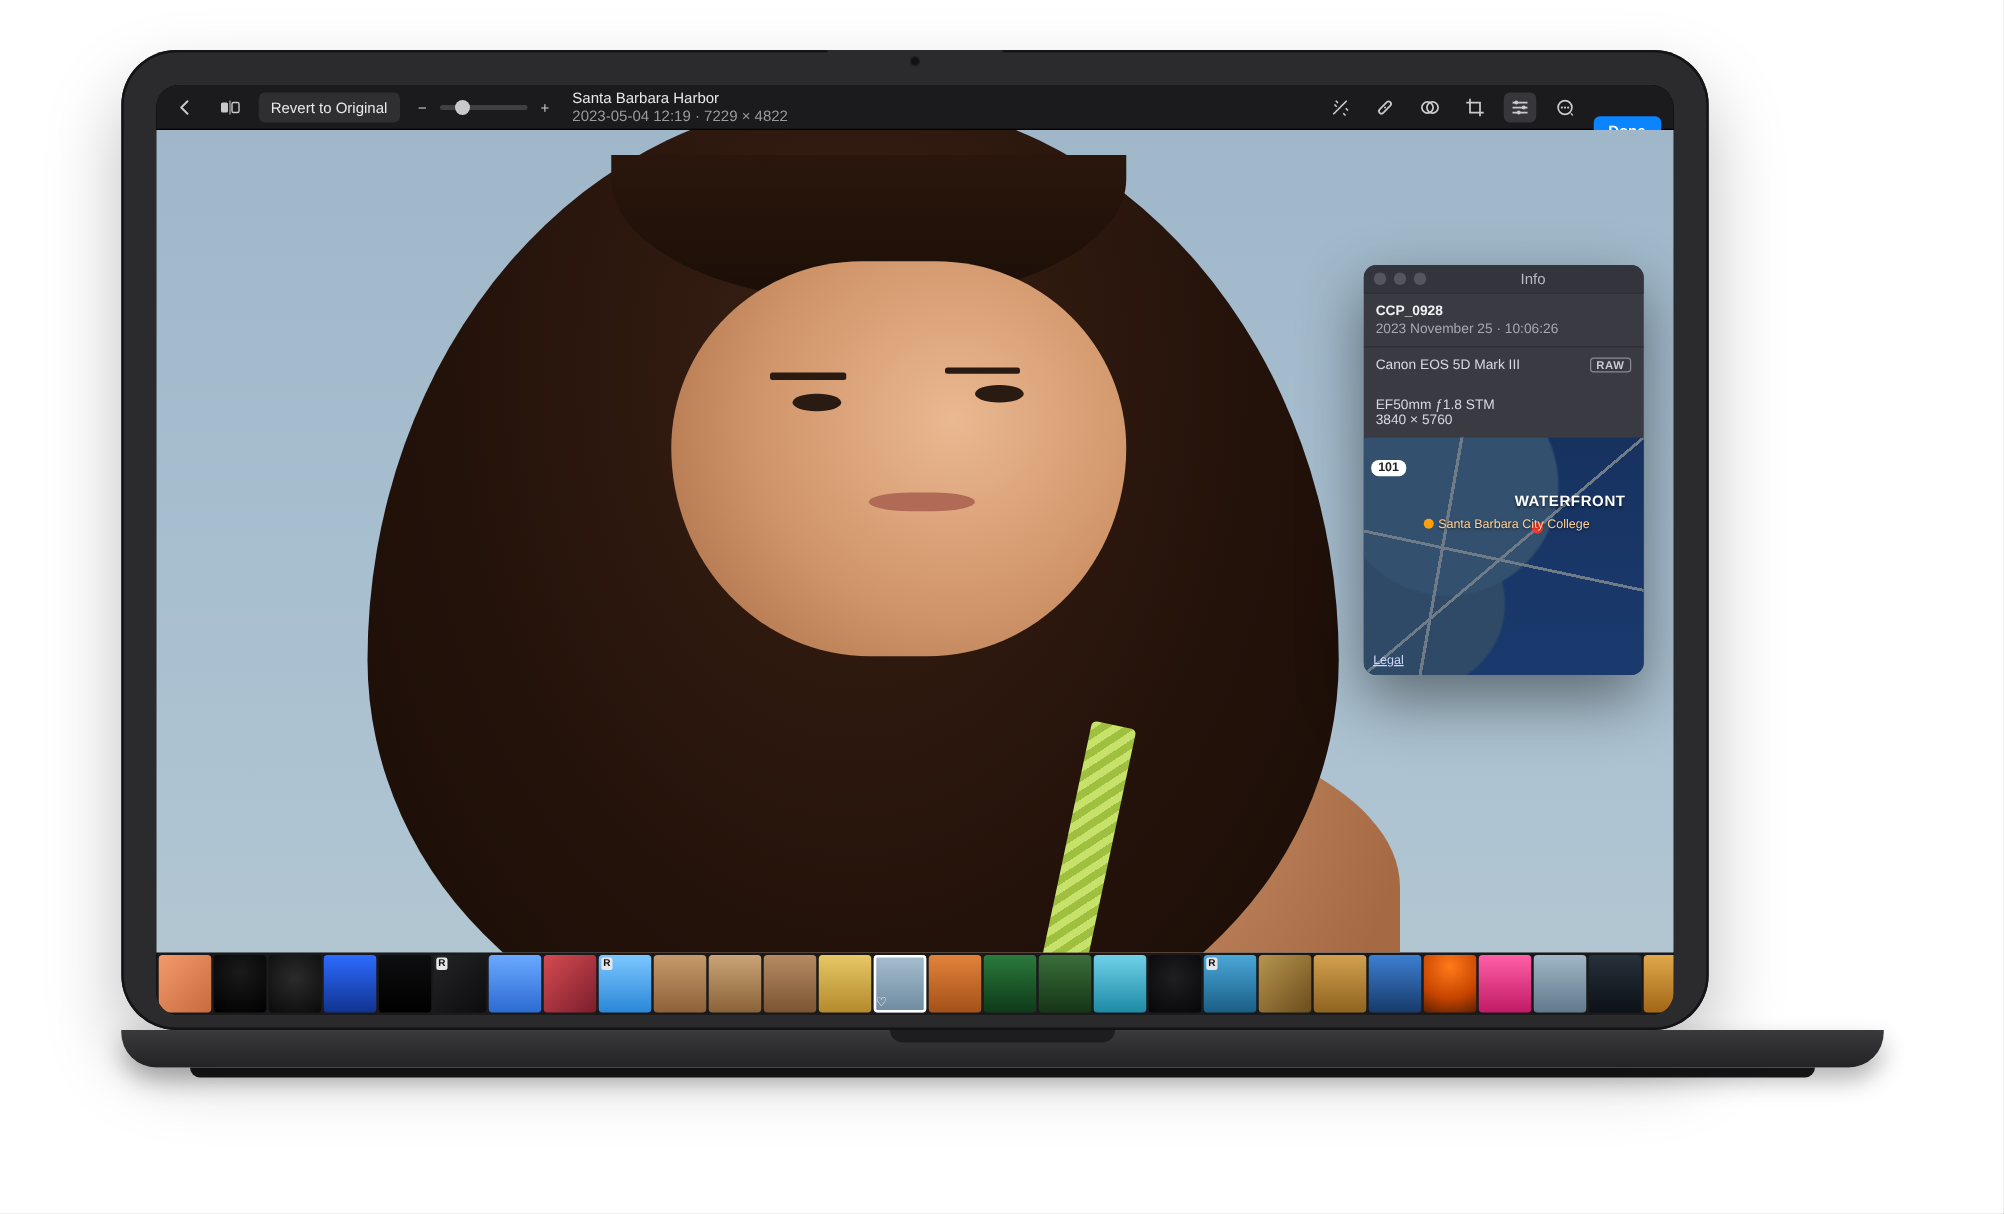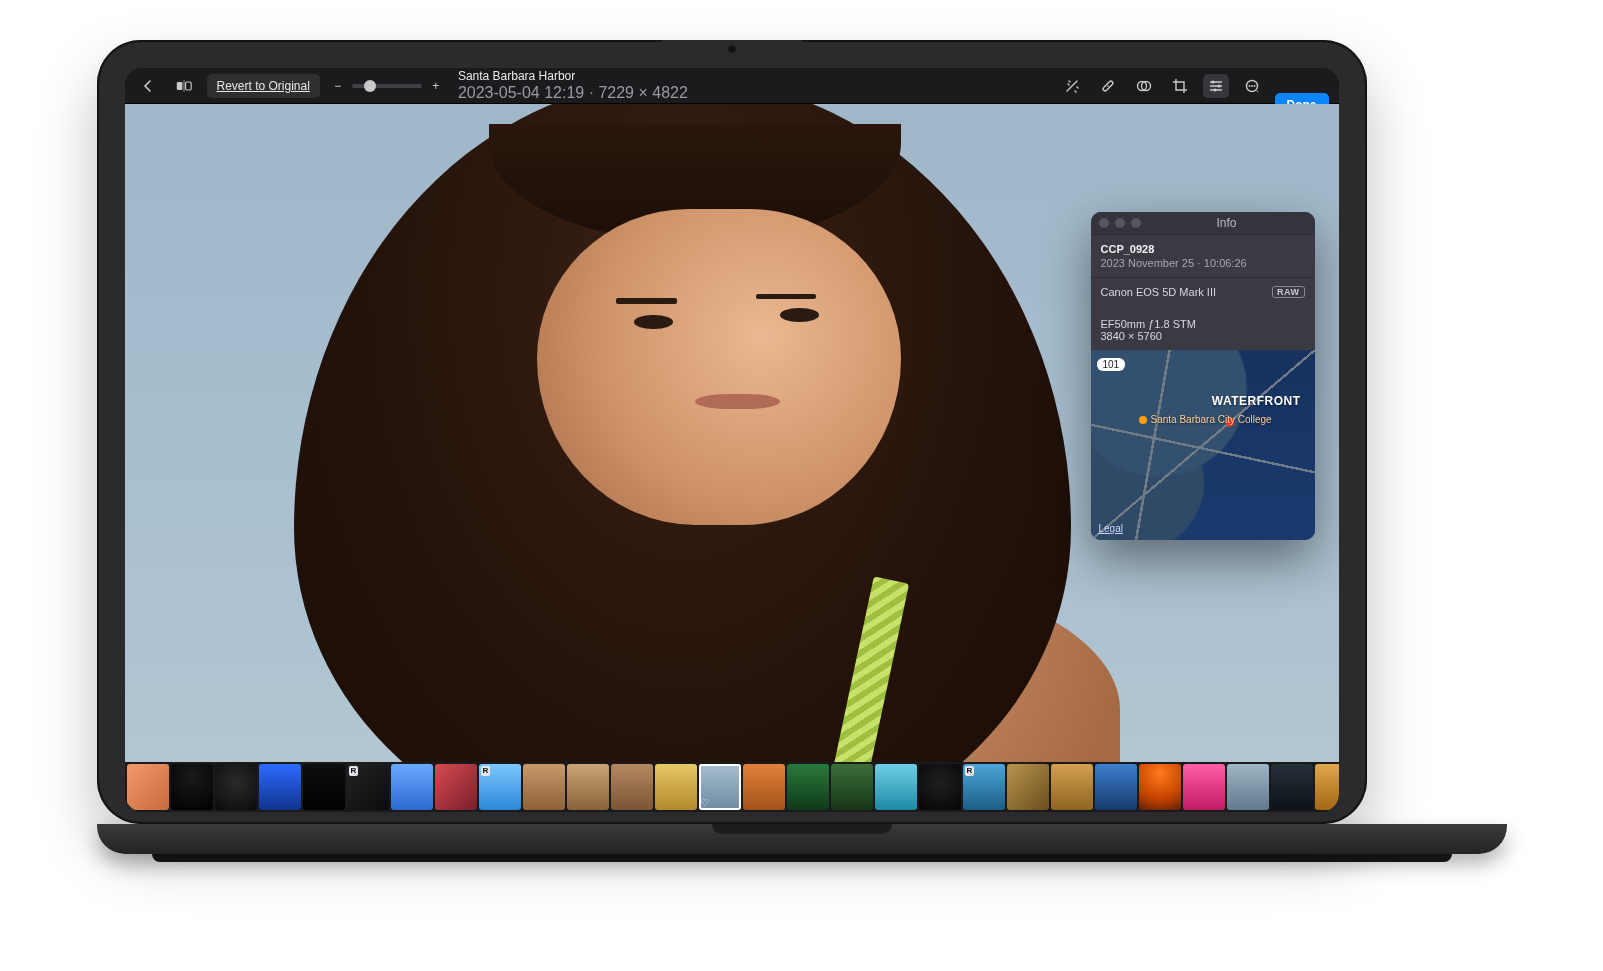--- a/index.html
+++ b/index.html
@@ -11,28 +11,28 @@
   .notch { position: absolute; top: 0; left: 50%; transform: translateX(-50%); width: 140px; height: 18px; background: #2b2b2d; border-radius: 0 0 10px 10px; z-index: 50; }
   .camera { position:absolute; top:5px; left:50%; transform:translateX(-50%); width:8px; height:8px; border-radius:50%; background:#111; box-shadow: inset 0 0 2px #333; z-index:51;}
   .screen { width: 100%; height: 100%; background: #000; border-radius: 18px; overflow: hidden; position: relative; }
   .base { width: 1410px; height: 30px; margin: 0 auto; background: linear-gradient(#3a3a3c,#232325); border-radius: 0 0 28px 28px; position: relative; box-shadow: 0 10px 20px rgba(0,0,0,.3);}
   .base::after{content:"";position:absolute;left:50%;top:0;transform:translateX(-50%);width:180px;height:10px;border-radius:0 0 10px 10px;background:#1d1d1f;}
   .feet{width:1300px;height:8px;margin:0 auto;border-radius:0 0 8px 8px;background:#1a1a1c;}
 
   
   .app { position: absolute; inset: 0; display: flex; flex-direction: column; color: #e8e8ea; }
   .toolbar { height: 36px; background: rgba(28,28,30,.96); display: flex; align-items: center; gap: 10px; padding: 0 10px; font-size: 12px; border-bottom: 1px solid #000; }
-  .tb-btn { background: rgba(120,120,128,.22); border: none; color: #e8e8ea; height: 24px; padding: 0 10px; border-radius: 5px; font-size: 12px; display:flex; align-items:center; gap:6px; cursor:pointer;text-decoration:underline;}
+  .tb-btn { background: rgba(120,120,128,.22); border: none; color: #e8e8ea; height: 24px; padding: 0 10px; border-radius: 5px; font-size: 12px; display:flex; align-items:center; gap:6px; cursor:pointer;}
   .icon-btn { width: 26px; height: 24px; border-radius: 5px; display:flex; align-items:center; justify-content:center; cursor:pointer; color:#c9c9cc;}
   .icon-btn.active{background:rgba(120,120,128,.3);}
   .spacer { flex: 1; }
   .done { background:#0a84ff; color:#fff; border:none; height:24px; padding:0 12px; border-radius:5px; font-size:12px; font-weight:600; cursor:pointer;margin-top:39px;}
   .title-block { display:flex; flex-direction:column; line-height:1.2; margin-left:4px;}
   .title-block .t1{font-weight:400;font-size:12px;}
-  .title-block .t2{font-size:16px;color:#9a9aa0;}
+  .title-block .t2{font-size:12px;color:#9a9aa0;}
 
   .zoom { display:flex; align-items:center; gap:6px; color:#c9c9cc; }
   .zoom .minus,.zoom .plus{width:16px;text-align:center;cursor:pointer;}
   .slider { position:relative; width:70px; height:4px; background:rgba(120,120,128,.4); border-radius:2px;}
   .slider::after{content:"";position:absolute;left:18px;top:50%;transform:translate(-50%,-50%);width:12px;height:12px;border-radius:50%;background:#c9c9cc;}
 
   
   .canvas { flex:1; position:relative; overflow:hidden; background:linear-gradient(180deg,#9fb7c8 0%,#a8bfd0 55%,#b2c6d2 100%); }
 
   
@@ -64,21 +64,21 @@
   .grid4{display:grid;grid-template-columns:repeat(4,1fr);gap:4px;margin-top:4px;color:#cfcfd5;}
   .map{height:190px;background:
       radial-gradient(circle at 62% 38%, #ff3b30 0 4px, transparent 5px),
       linear-gradient( to bottom right, transparent 49.6%, #6f7b86 49.6% 50.4%, transparent 50.4%),
       linear-gradient( 12deg, transparent 48%, #6f7b86 48% 49%, transparent 49%),
       linear-gradient( 100deg, transparent 30%, #6f7b86 30% 31%, transparent 31%),
       radial-gradient(circle at 30% 20%, #33506e 0 40%, transparent 41%),
       radial-gradient(circle at 20% 70%, #2f4a66 0 30%, transparent 31%),
       linear-gradient(180deg,#17325f 0%, #1a3a6e 100%);
       position:relative;}
-  .map .route{position:absolute;left:6px;top:8px;background:#fff;color:#222;font-weight:400;font-size:10px;border-radius:6px;padding:1px 6px;}
+  .map .route{position:absolute;left:6px;top:18px;background:#fff;color:#222;font-weight:700;font-size:10px;border-radius:6px;padding:1px 6px;}
   .map .area{position:absolute;right:14px;top:44px;color:#fff;font-weight:700;font-size:12px;letter-spacing:.5px;text-shadow:0 1px 2px rgba(0,0,0,.5);}
   .map .poi{position:absolute;left:48px;top:64px;font-size:10px;color:#ffcf99;text-shadow:0 1px 2px rgba(0,0,0,.6);}
   .map .poi::before{content:"";display:inline-block;width:8px;height:8px;border-radius:50%;background:#ff9f0a;margin-right:4px;vertical-align:middle;}
   .map .legal{position:absolute;left:8px;bottom:6px;color:#cfd8ff;text-decoration:underline;font-size:10px;cursor:pointer;}
 
   
   .strip{height:50px;background:#1a1a1c;display:flex;gap:2px;padding:2px;overflow:hidden;}
   .thumb{flex:0 0 auto;width:42px;height:46px;border-radius:3px;position:relative;cursor:pointer;}
   .thumb.sel{outline:2px solid #fff;outline-offset:-2px;}
   .thumb .tbadge{position:absolute;top:2px;left:2px;font-size:8px;font-weight:700;color:#111;background:#e6e6ea;border-radius:2px;padding:0 2px;line-height:10px;}

